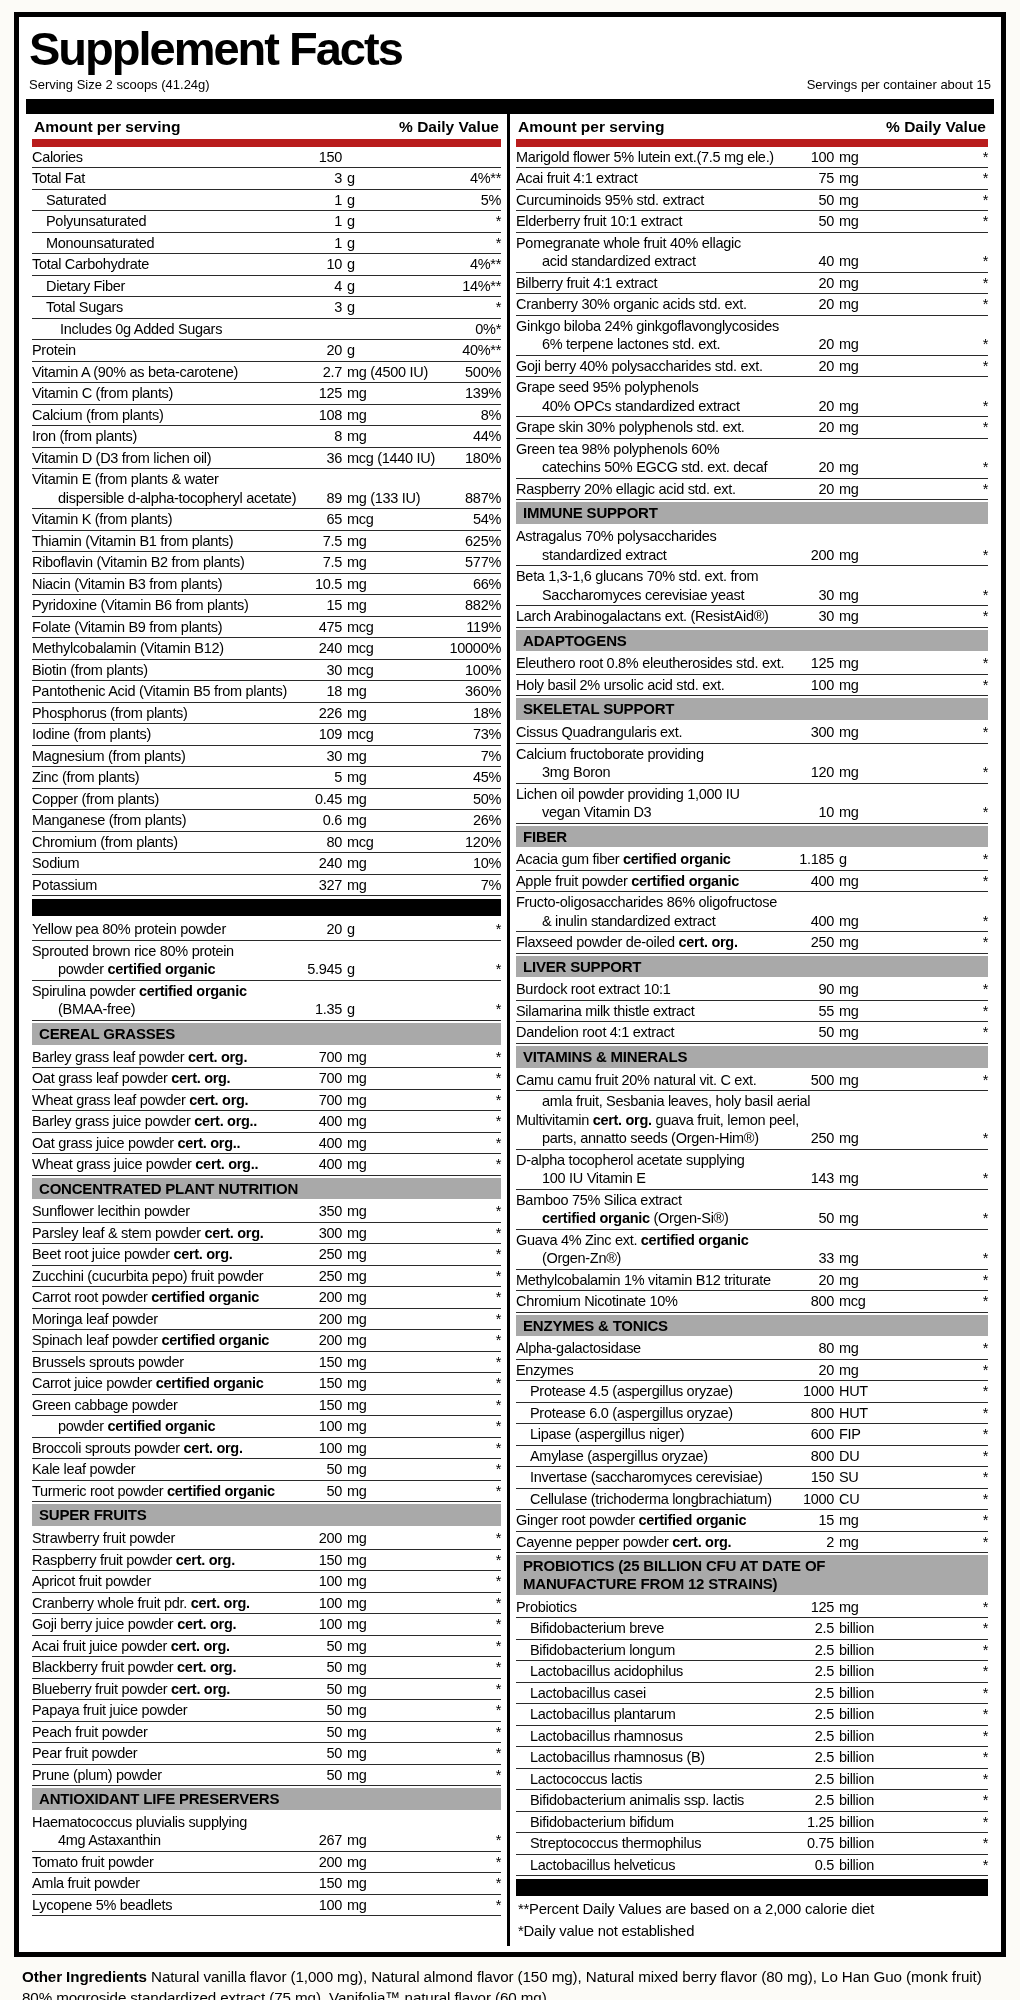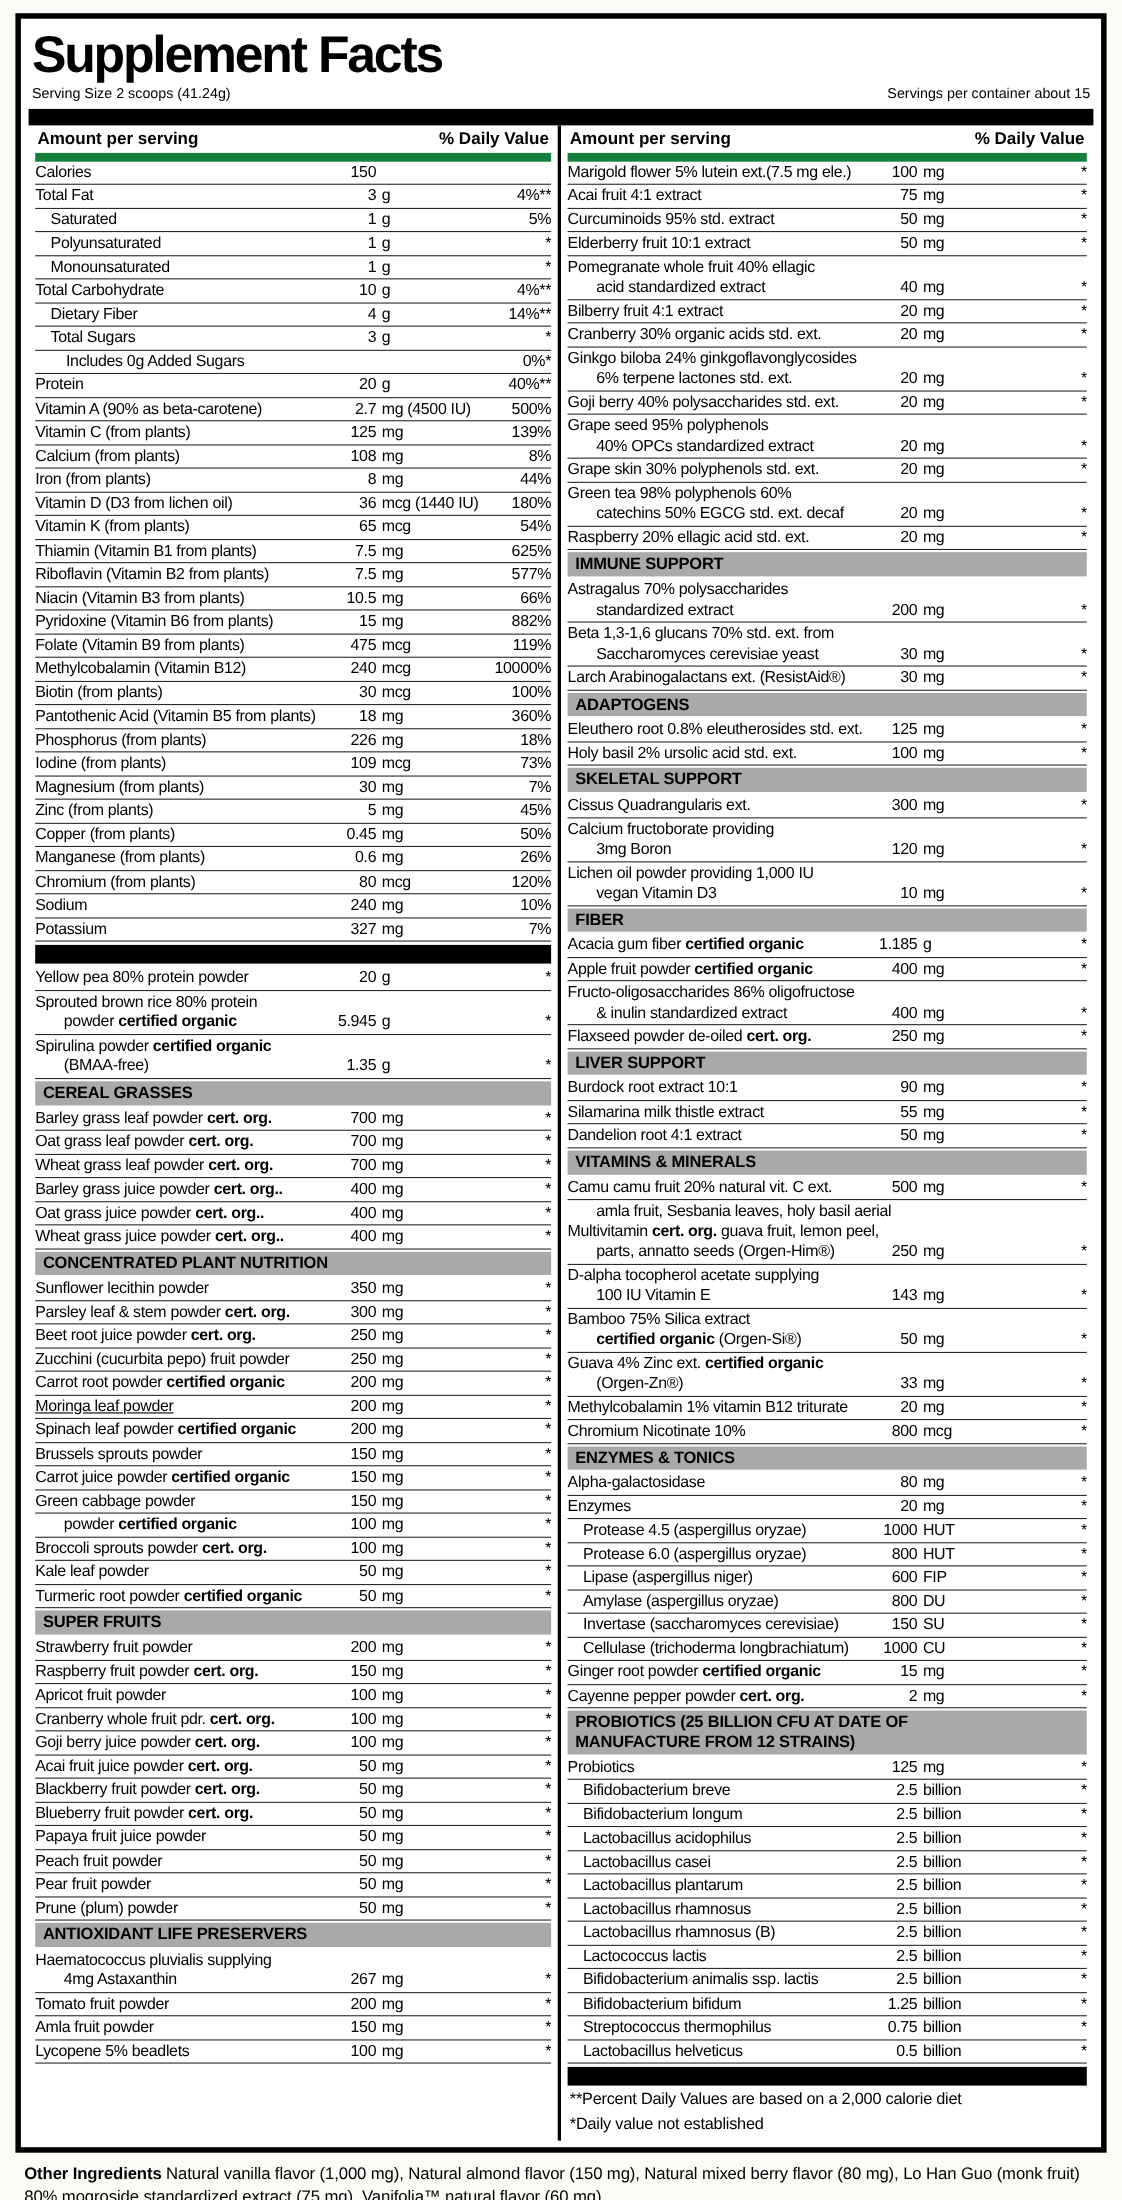--- a/index.html
+++ b/index.html
@@ -18,21 +18,21 @@
     display:flex;justify-content:space-between;
     font-size:13px;padding:4px 10px 7px;
   }
   .bigbar{height:15px;background:#000;margin:0 7px;}
   .cols{display:flex;align-items:stretch;padding:0 7px 6px;}
   .col{width:50%;box-sizing:border-box;padding:0 6px 4px;}
   .col.l{border-right:3px solid #000;}
   .colhead{
     display:flex;justify-content:space-between;align-items:flex-end;
     font-weight:bold;font-size:15.5px;padding:4px 2px 3px;
-    border-bottom:8px solid #15803d;
+    border-bottom:8px solid #b91c1c;
   }
   .item{
     border-bottom:1px solid #2a2a2a;
     font-size:14.5px;letter-spacing:-0.3px;
     padding:1px 0;
   }
   .cline{line-height:18.5px;white-space:nowrap;}
   .fline{position:relative;line-height:18.5px;height:18.5px;white-space:nowrap;}
   .nm{position:relative;z-index:2;}
   .b{font-weight:bold;}
@@ -108,20 +108,24 @@
             <div class="item">
               <div class="fline"><span class="nm" style="padding-left: 0px;"><span>Calcium (from plants)</span></span><span class="num">108</span><span class="unit">mg</span><span class="dv">8%</span></div>
             </div>
             <div class="item">
               <div class="fline"><span class="nm" style="padding-left: 0px;"><span>Iron (from plants)</span></span><span class="num">8</span><span class="unit">mg</span><span class="dv">44%</span></div>
             </div>
             <div class="item">
               <div class="fline"><span class="nm" style="padding-left: 0px;"><span>Vitamin D (D3 from lichen oil)</span></span><span class="num">36</span><span class="unit">mcg (1440 IU)</span><span class="dv">180%</span></div>
             </div>
             <div class="item">
+              <div class="cline" style="padding-left: 0px;"><span>Vitamin E (from plants &amp; water</span></div>
+              <div class="fline"><span class="nm" style="padding-left: 26px;"><span>dispersible d-alpha-tocopheryl acetate)</span></span><span class="num">89</span><span class="unit">mg (133 IU)</span><span class="dv">887%</span></div>
+            </div>
+            <div class="item">
               <div class="fline"><span class="nm" style="padding-left: 0px;"><span>Vitamin K (from plants)</span></span><span class="num">65</span><span class="unit">mcg</span><span class="dv">54%</span></div>
             </div>
             <div class="item">
               <div class="fline"><span class="nm" style="padding-left: 0px;"><span>Thiamin (Vitamin B1 from plants)</span></span><span class="num">7.5</span><span class="unit">mg</span><span class="dv">625%</span></div>
             </div>
             <div class="item">
               <div class="fline"><span class="nm" style="padding-left: 0px;"><span>Riboflavin (Vitamin B2 from plants)</span></span><span class="num">7.5</span><span class="unit">mg</span><span class="dv">577%</span></div>
             </div>
             <div class="item">
               <div class="fline"><span class="nm" style="padding-left: 0px;"><span>Niacin (Vitamin B3 from plants)</span></span><span class="num">10.5</span><span class="unit">mg</span><span class="dv">66%</span></div>
@@ -213,21 +217,21 @@
             <div class="item">
               <div class="fline"><span class="nm" style="padding-left: 0px;"><span>Beet root juice powder </span><span class="b">cert. org.</span></span><span class="num">250</span><span class="unit">mg</span><span class="dv">*</span></div>
             </div>
             <div class="item">
               <div class="fline"><span class="nm" style="padding-left: 0px;"><span>Zucchini (cucurbita pepo) fruit powder</span></span><span class="num">250</span><span class="unit">mg</span><span class="dv">*</span></div>
             </div>
             <div class="item">
               <div class="fline"><span class="nm" style="padding-left: 0px;"><span>Carrot root powder </span><span class="b">certified organic</span></span><span class="num">200</span><span class="unit">mg</span><span class="dv">*</span></div>
             </div>
             <div class="item">
-              <div class="fline"><span class="nm" style="padding-left: 0px; text-decoration: underline;"><span>Moringa leaf powder</span></span><span class="num">200</span><span class="unit">mg</span><span class="dv">*</span></div>
+              <div class="fline"><span class="nm" style="padding-left: 0px;"><span>Moringa leaf powder</span></span><span class="num">200</span><span class="unit">mg</span><span class="dv">*</span></div>
             </div>
             <div class="item">
               <div class="fline"><span class="nm" style="padding-left: 0px;"><span>Spinach leaf powder </span><span class="b">certified organic</span></span><span class="num">200</span><span class="unit">mg</span><span class="dv">*</span></div>
             </div>
             <div class="item">
               <div class="fline"><span class="nm" style="padding-left: 0px;"><span>Brussels sprouts powder</span></span><span class="num">150</span><span class="unit">mg</span><span class="dv">*</span></div>
             </div>
             <div class="item">
               <div class="fline"><span class="nm" style="padding-left: 0px;"><span>Carrot juice powder </span><span class="b">certified organic</span></span><span class="num">150</span><span class="unit">mg</span><span class="dv">*</span></div>
             </div>

